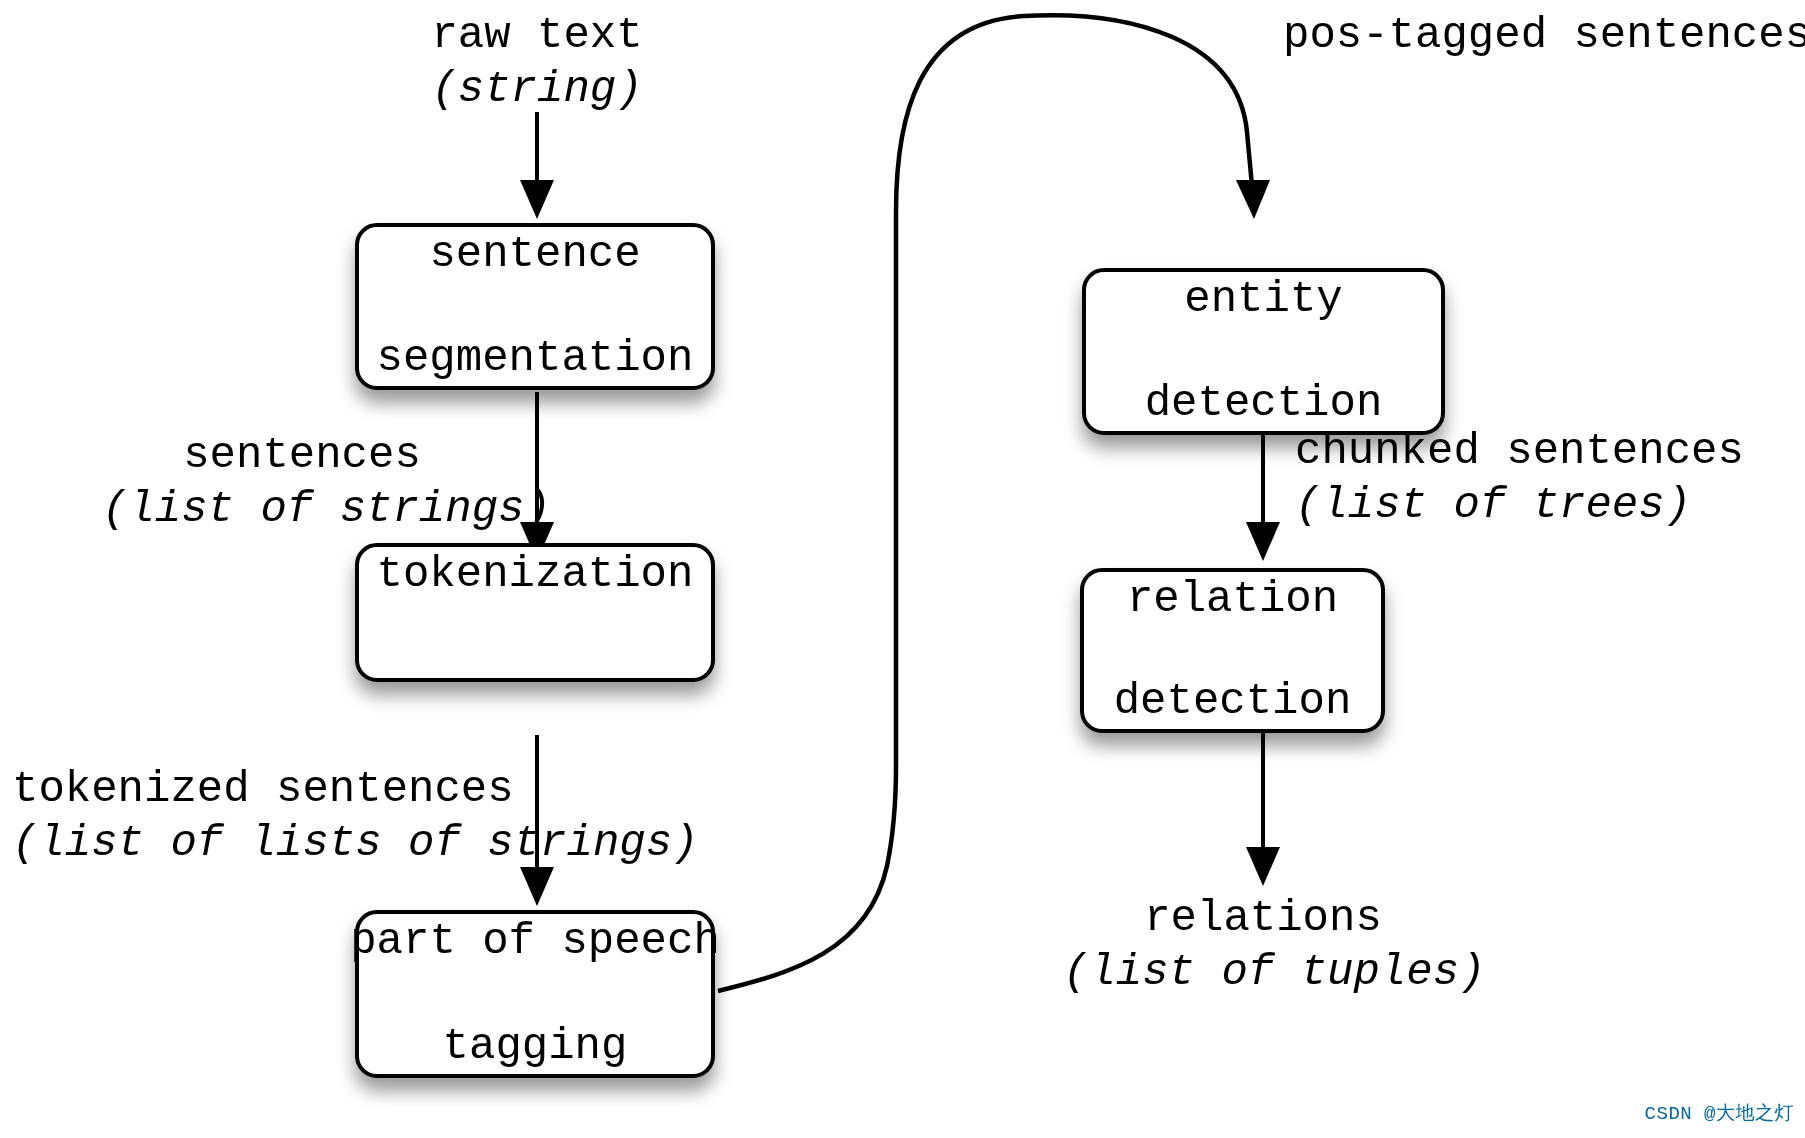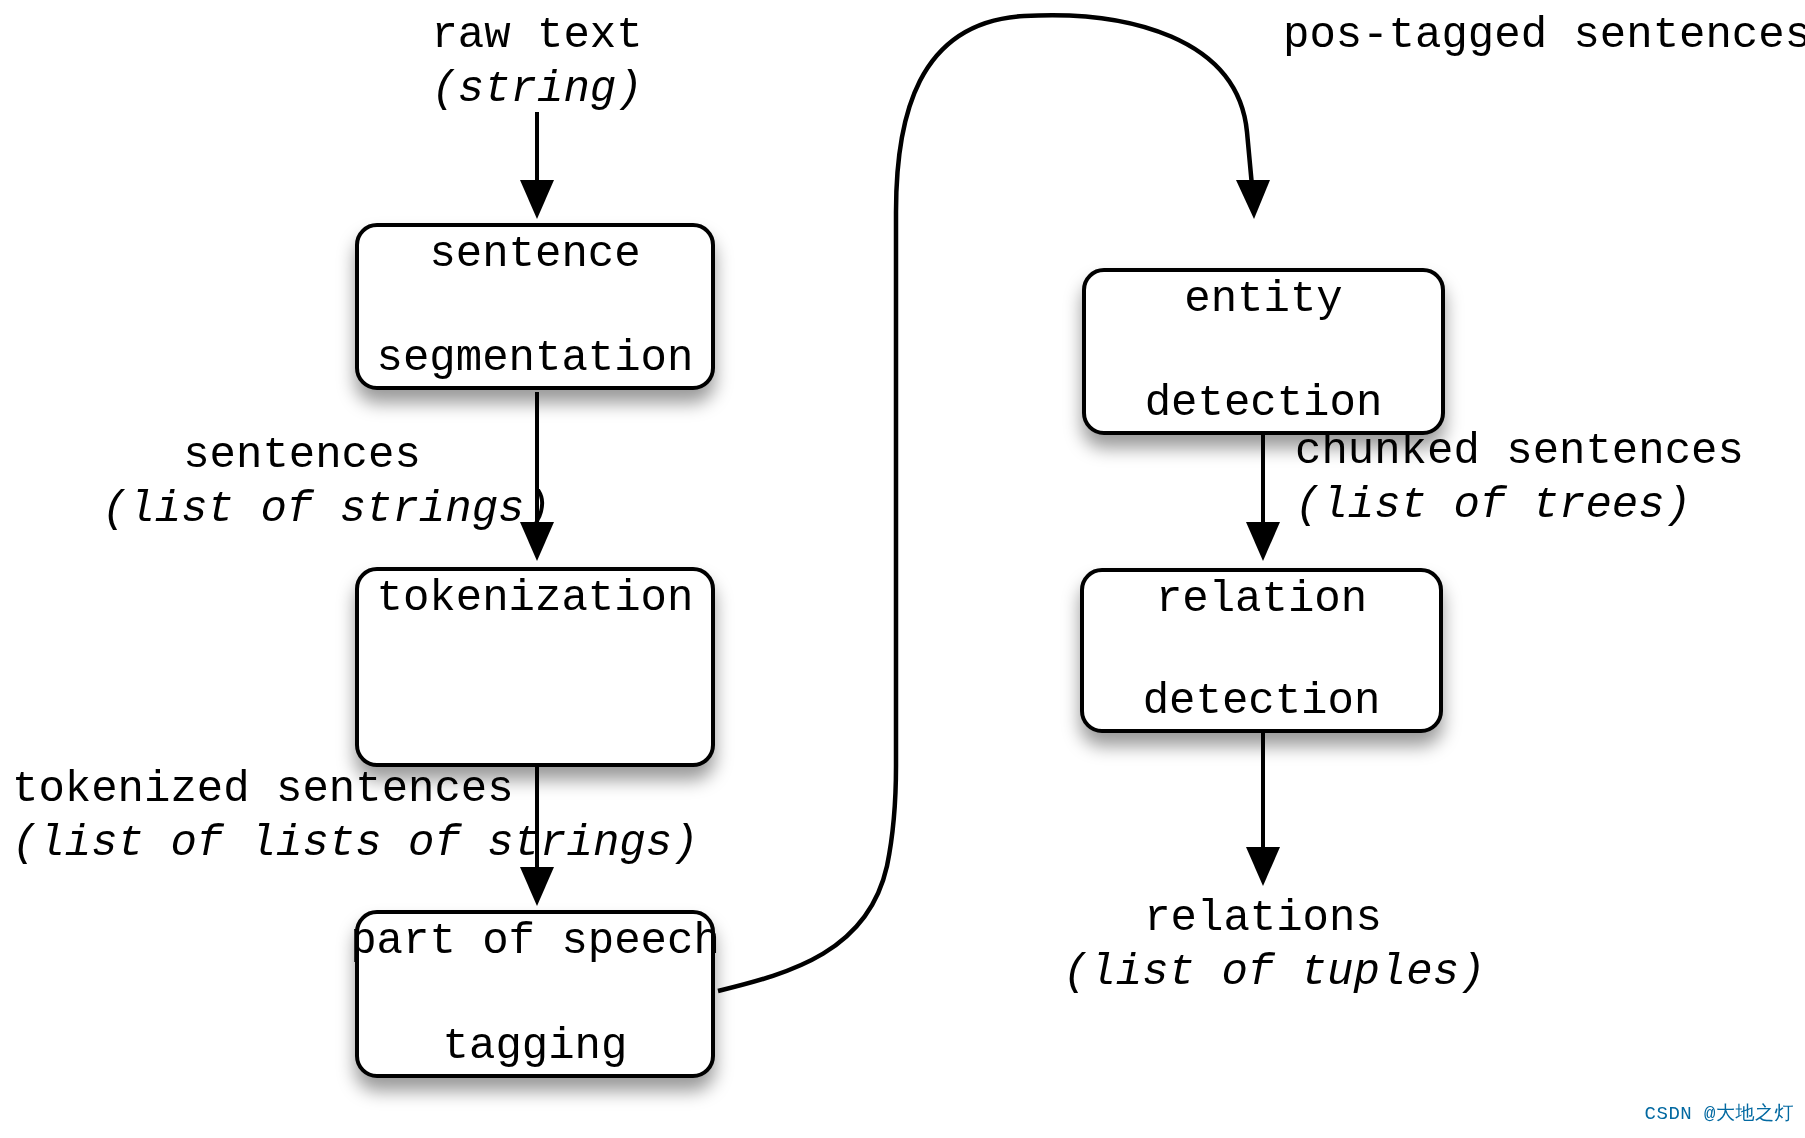--- a/index.html
+++ b/index.html
@@ -144,34 +144,34 @@
   <div class="iolabel align-center" style="left:1063px; top:891px; width:400px;">
     <div class="name-line">relations</div>
     <div class="type-line">(list of tuples)</div>
   </div>
 
   <div class="node" style="left:355px; top:223px; width:360px; height:167px;">
     <span>sentence</span>
     <span>segmentation</span>
   </div>
 
-  <div class="node" style="left:355px; top:567px; width:360px; height:200px;">
+  <div class="node" style="left:355px; top:543px; width:360px; height:139px;">
     <span>tokenization</span>
   </div>
 
   <div class="node" style="left:355px; top:910px; width:360px; height:168px;">
     <span>part of speech</span>
     <span>tagging</span>
   </div>
 
   <div class="node" style="left:1082px; top:223px; width:363px; height:167px;margin-top:45px;">
     <span>entity</span>
     <span>detection</span>
   </div>
 
-  <div class="node" style="left:1080px; top:568px; width:363px; height:165px;">
+  <div class="node" style="left:1080px; top:568px; width:305px; height:165px;">
     <span>relation</span>
     <span>detection</span>
   </div>
 
   <div class="watermark">CSDN @大地之灯</div>
 
 </div>
 
 </body></html>

